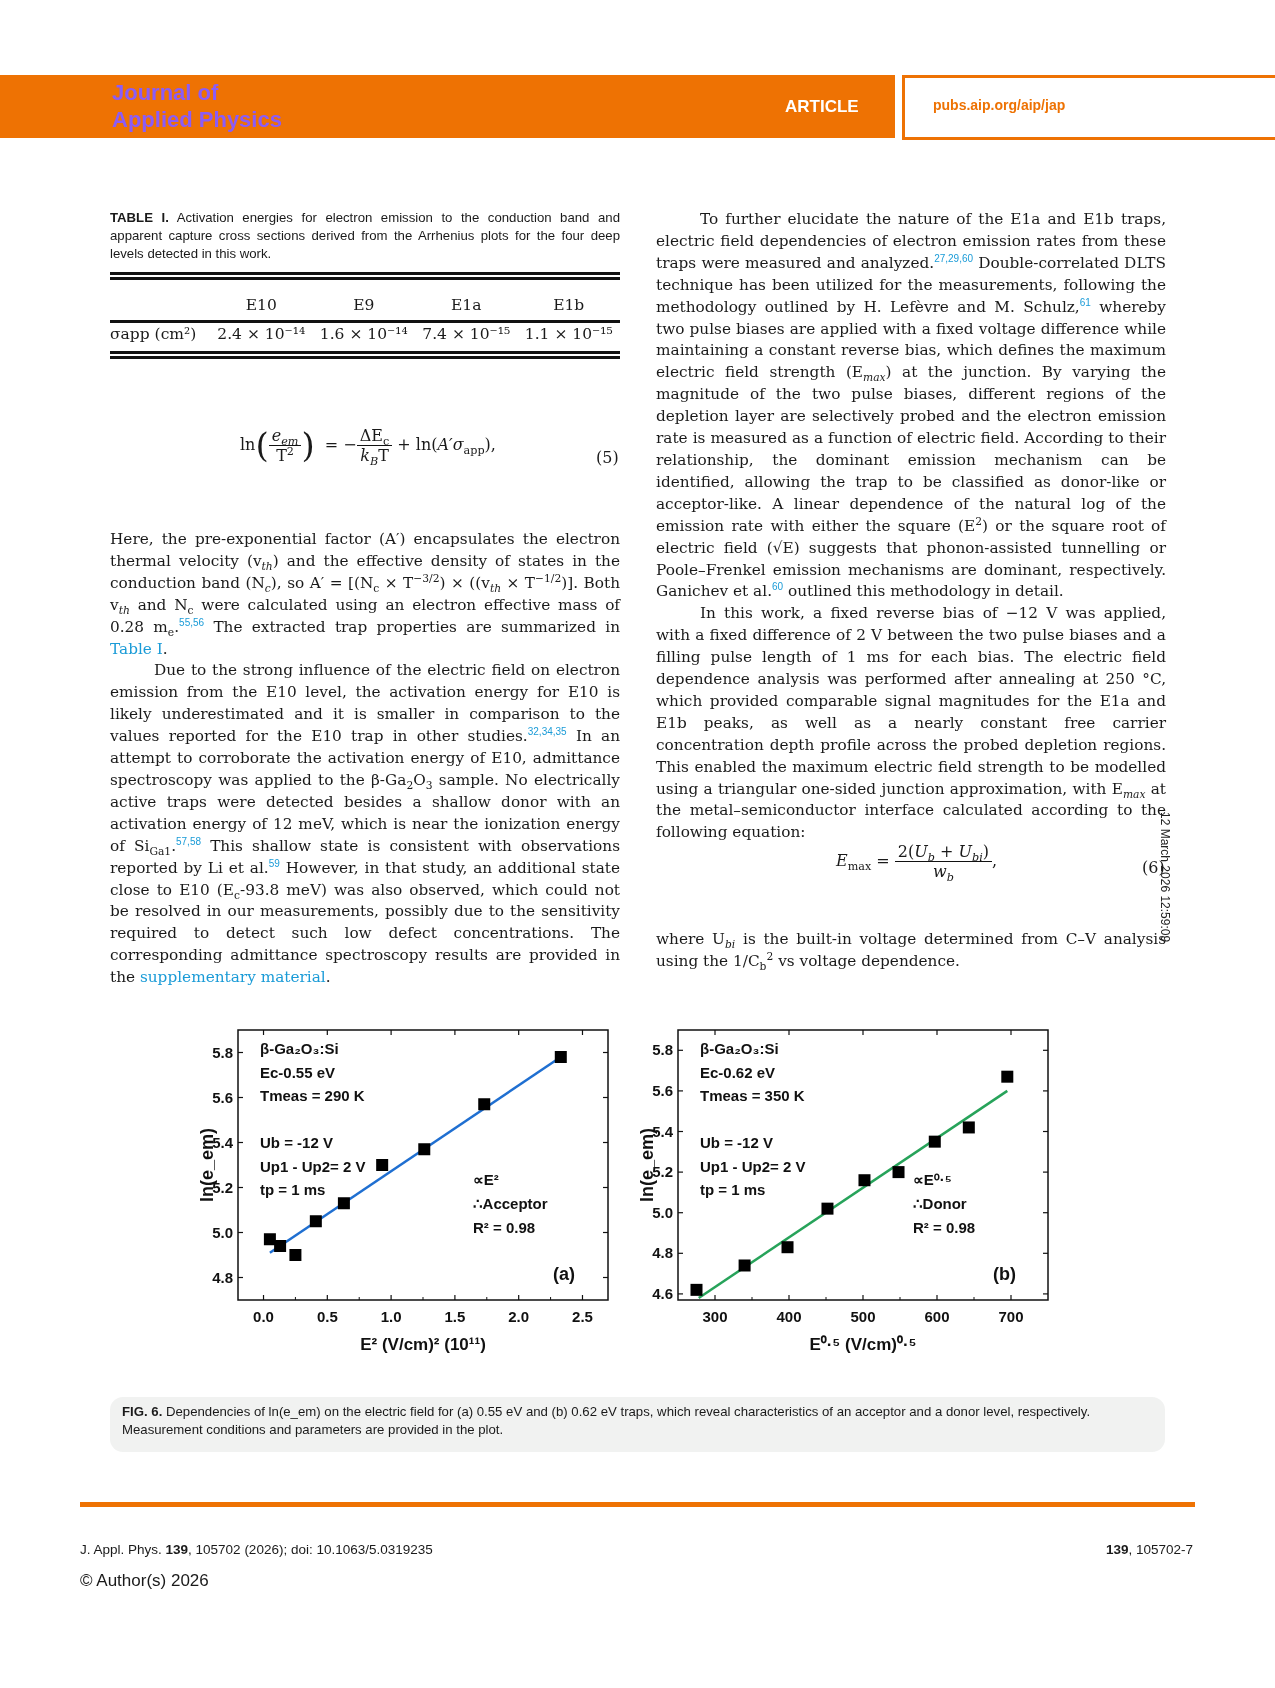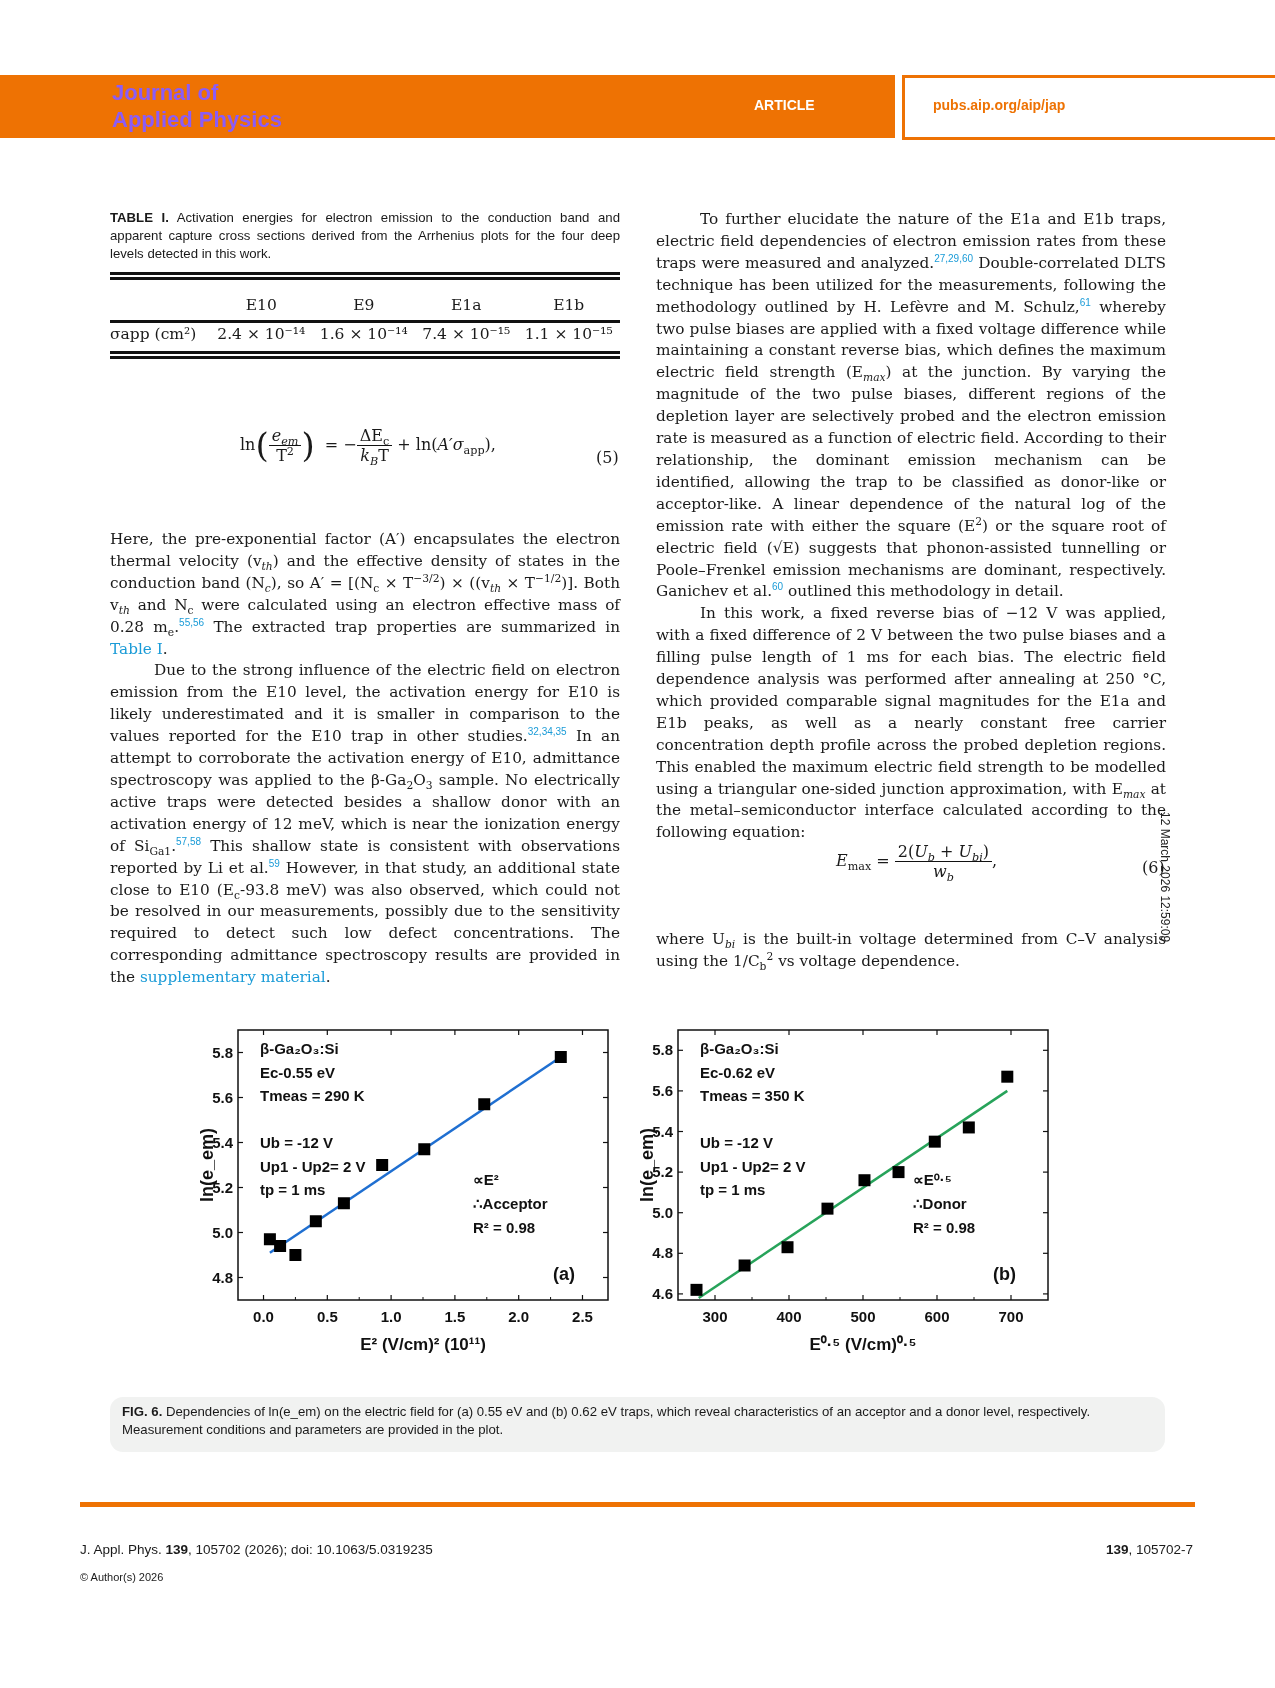--- a/index.html
+++ b/index.html
@@ -1,19 +1,19 @@
 <!DOCTYPE html>
 <html><head>
 <meta charset="utf-8">
 <style>
   html, body { margin: 0; padding: 0; background: #ffffff; }
   body { width: 1275px; height: 1688px; position: relative; overflow: hidden; font-family: "DejaVu Serif", serif; color: #1a1a1a; }
   .header-bar { position: absolute; left: 0; top: 75px; width: 895px; height: 63px; background: #ee7203; }
   .header-title { position: absolute; left: 112px; top: 79px; color: #8b5cf6; font-family: "Liberation Sans", sans-serif; font-weight: bold; font-size: 22px; line-height: 27px; }
-  .header-article { position: absolute; left: 754px; top: 97px; color: #fff; font-family: "Liberation Sans", sans-serif; font-weight: bold; font-size: 14px; }
+  .header-article { position: absolute; left: 785px; top: 97px; color: #fff; font-family: "Liberation Sans", sans-serif; font-weight: bold; font-size: 17px; }
   .header-urlbox { position: absolute; left: 902px; top: 75px; width: 373px; height: 59px; border: 3px solid #ee7203; border-right: none; background: #fff; }
   .header-url { position: absolute; left: 933px; top: 97px; color: #ee7203; font-family: "Liberation Sans", sans-serif; font-weight: bold; font-size: 14px; }
 
   .col { position: absolute; font-size: 15.3px; line-height: 21.9px; text-align: justify; }
   .col p { margin: 0; }
   .indent { text-indent: 44px; }
   .ref { color: #1a9bd7; font-size: 10px; vertical-align: super; line-height: 0; font-family: "Liberation Sans", sans-serif; }
   .link { color: #1a9bd7; }
   sub, sup { font-size: 70%; line-height: 0; }
 
@@ -34,21 +34,21 @@
   .big { font-size: 34px; vertical-align: middle; font-weight: 200; }
 
   .sidebar-stamp { position: absolute; left: 1172px; top: 812px; transform: rotate(90deg); transform-origin: left top; font-family: "Liberation Sans", sans-serif; font-size: 12px; color: #222; white-space: nowrap; }
 
   .chart { position: absolute; }
   .chart svg text { font-family: "Liberation Sans", sans-serif; }
 
   .fig-caption { position: absolute; left: 110px; top: 1397px; width: 1055px; height: 55px; background: #f1f2f1; font-family: "Liberation Sans", sans-serif; font-size: 13.2px; line-height: 18px; padding: 6px 12px 0 12px; box-sizing: border-box; border-radius: 13px; }
   .footer-rule { position: absolute; left: 80px; top: 1502px; width: 1115px; height: 5px; background: #ee7203; }
   .footer-left { position: absolute; left: 80px; top: 1542px; font-family: "Liberation Sans", sans-serif; font-size: 13.5px; }
-  .footer-copy { position: absolute; left: 80px; top: 1571px; font-family: "Liberation Sans", sans-serif; font-size: 11px; text-align: right; }
+  .footer-copy { position: absolute; left: 80px; top: 1571px; font-family: "Liberation Sans", sans-serif; font-size: 17px; text-align: right; }
   .footer-right { position: absolute; right: 82px; top: 1542px; font-family: "Liberation Sans", sans-serif; font-size: 13.5px; }
 </style>
 </head>
 <body>
 
 <div class="header-bar"></div>
 <div class="header-title">
   <div>Journal of</div>
   <div>Applied Physics</div>
 </div>

